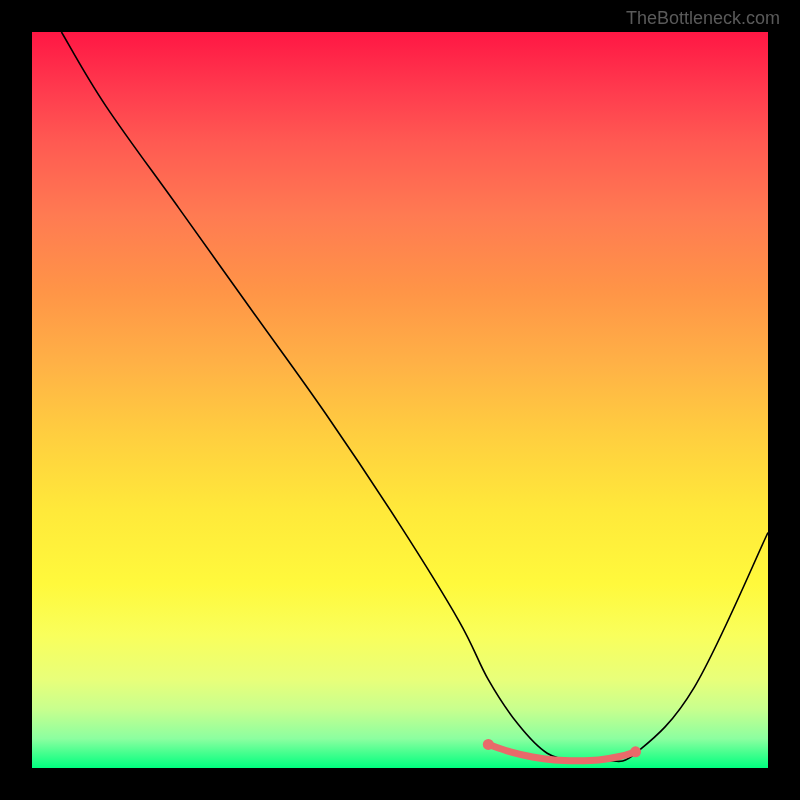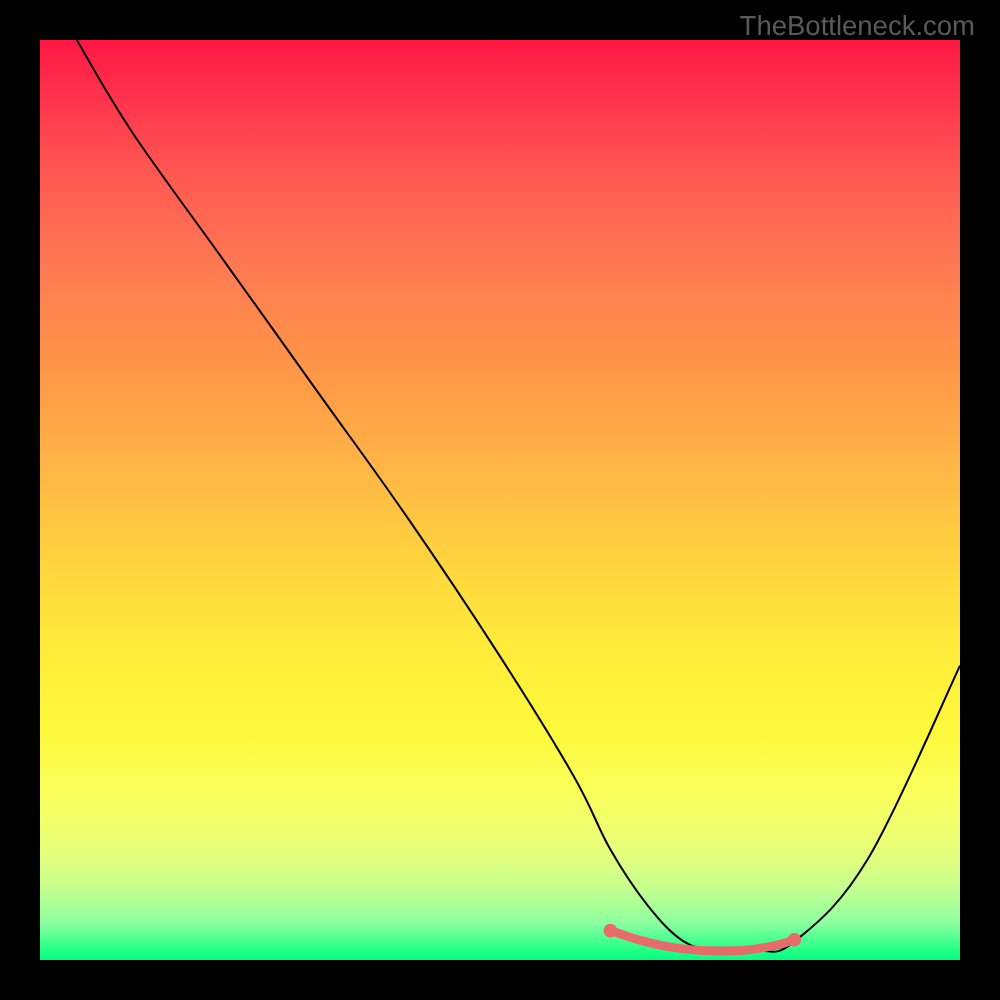--- a/index.html
+++ b/index.html
@@ -1,17 +1,17 @@
 <!DOCTYPE html>
 <html><head>
 <meta charset="utf-8">
 <style>
   * { margin: 0; padding: 0; box-sizing: border-box; }
   body { width: 800px; height: 800px; background: #000; position: relative; font-family: Arial, sans-serif; }
-  .watermark { position: absolute; top: 8px; right: 20px; color: #5a5a5a; font-size: 22px; font-weight: 500; z-index: 10; }
+  .watermark { position: absolute; top: 8px; right: 20px; color: #5a5a5a; font-size: 18px; font-weight: 500; z-index: 10; }
   .plot-area { position: absolute; top: 32px; left: 32px; width: 736px; height: 736px; background: linear-gradient(to bottom,
       #ff1744 0%,
       #ff3b4e 8%,
       #ff5a52 15%,
       #ff7b52 25%,
       #ff9447 35%,
       #ffb146 45%,
       #ffcf3f 55%,
       #ffe93a 65%,
       #fff93c 75%,

